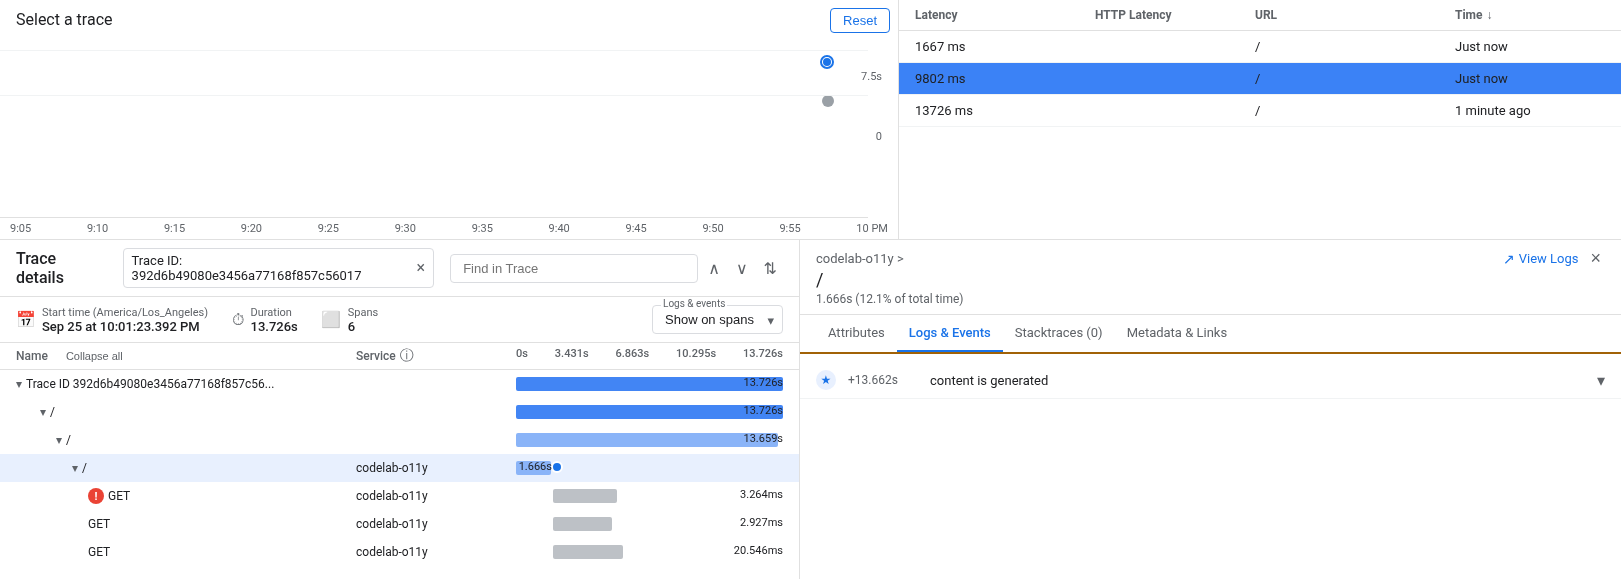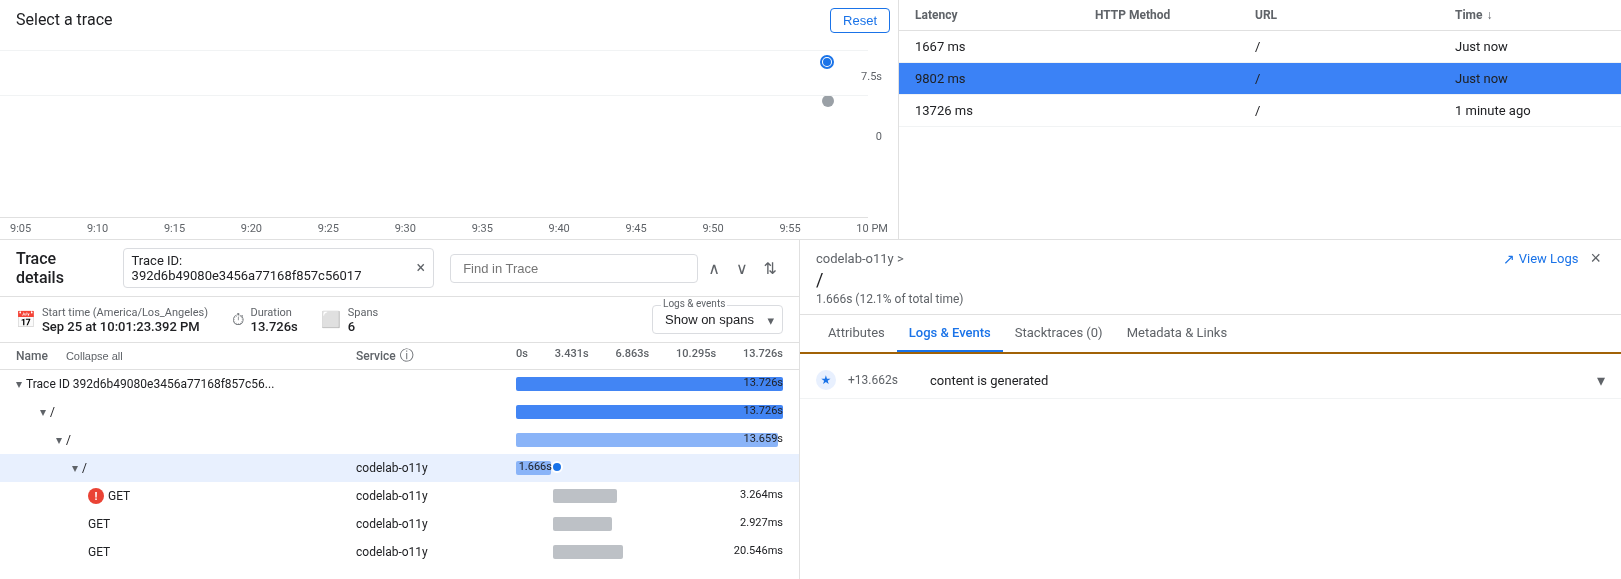--- a/index.html
+++ b/index.html
@@ -502,21 +502,21 @@
         <span>9:50</span>
         <span>9:55</span>
         <span>10 PM</span>
       </div>
     </div>
 
     <div class="right-table-section">
 
       <div class="table-header">
         <span>Latency</span>
-        <span>HTTP Method</span>
+        <span>HTTP Latency</span>
         <span>URL</span>
         <span style="display:flex;align-items:center;gap:4px;">
           <span>Time</span>
           <span>↓</span>
         </span>
       </div>
 
       <div class="table-row">
         <span>1667 ms</span>
         <span></span>

